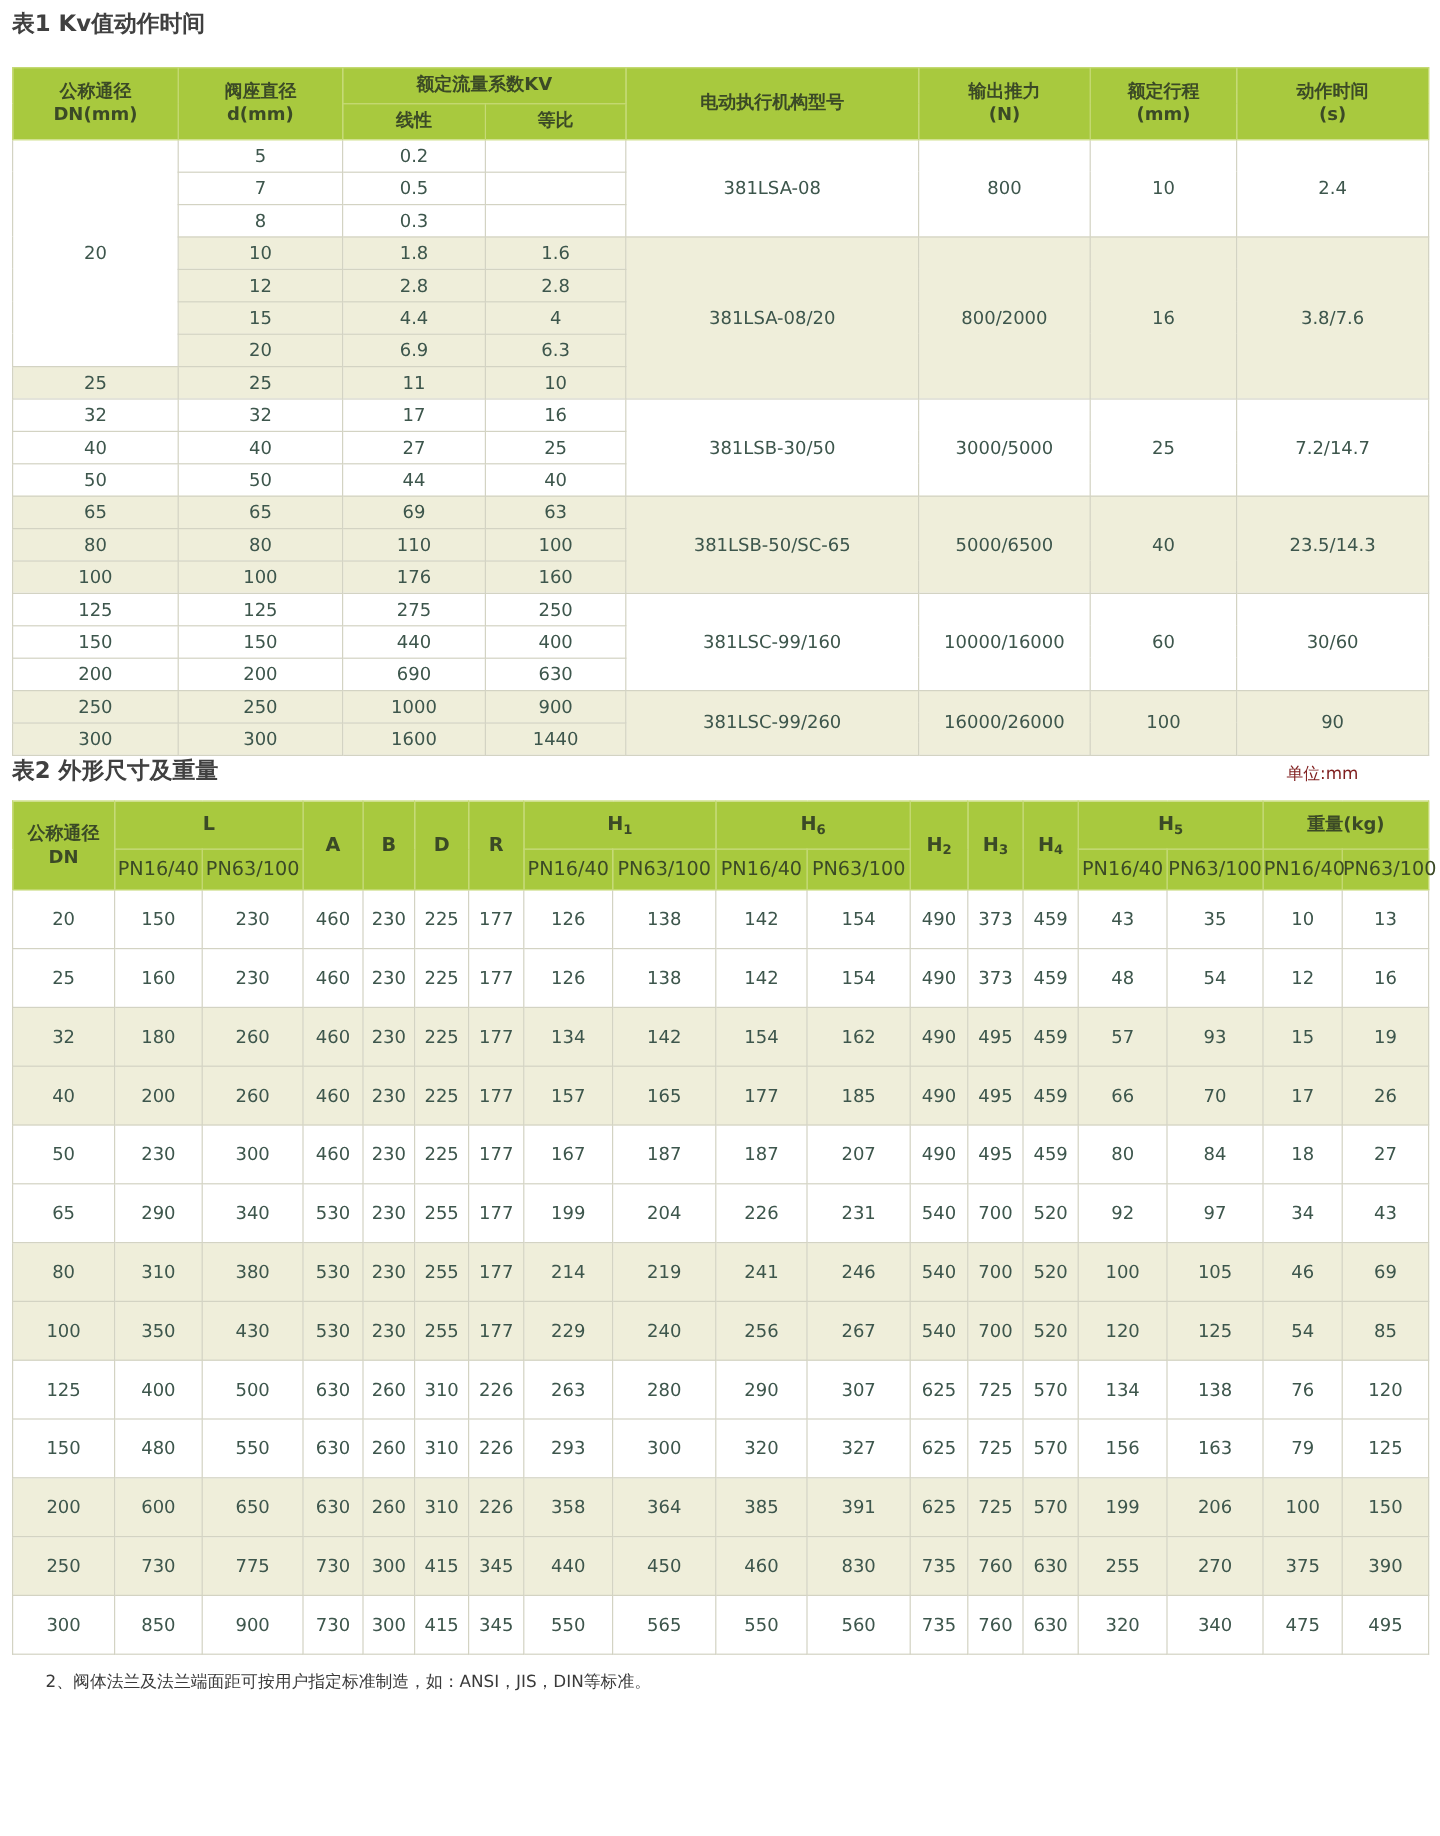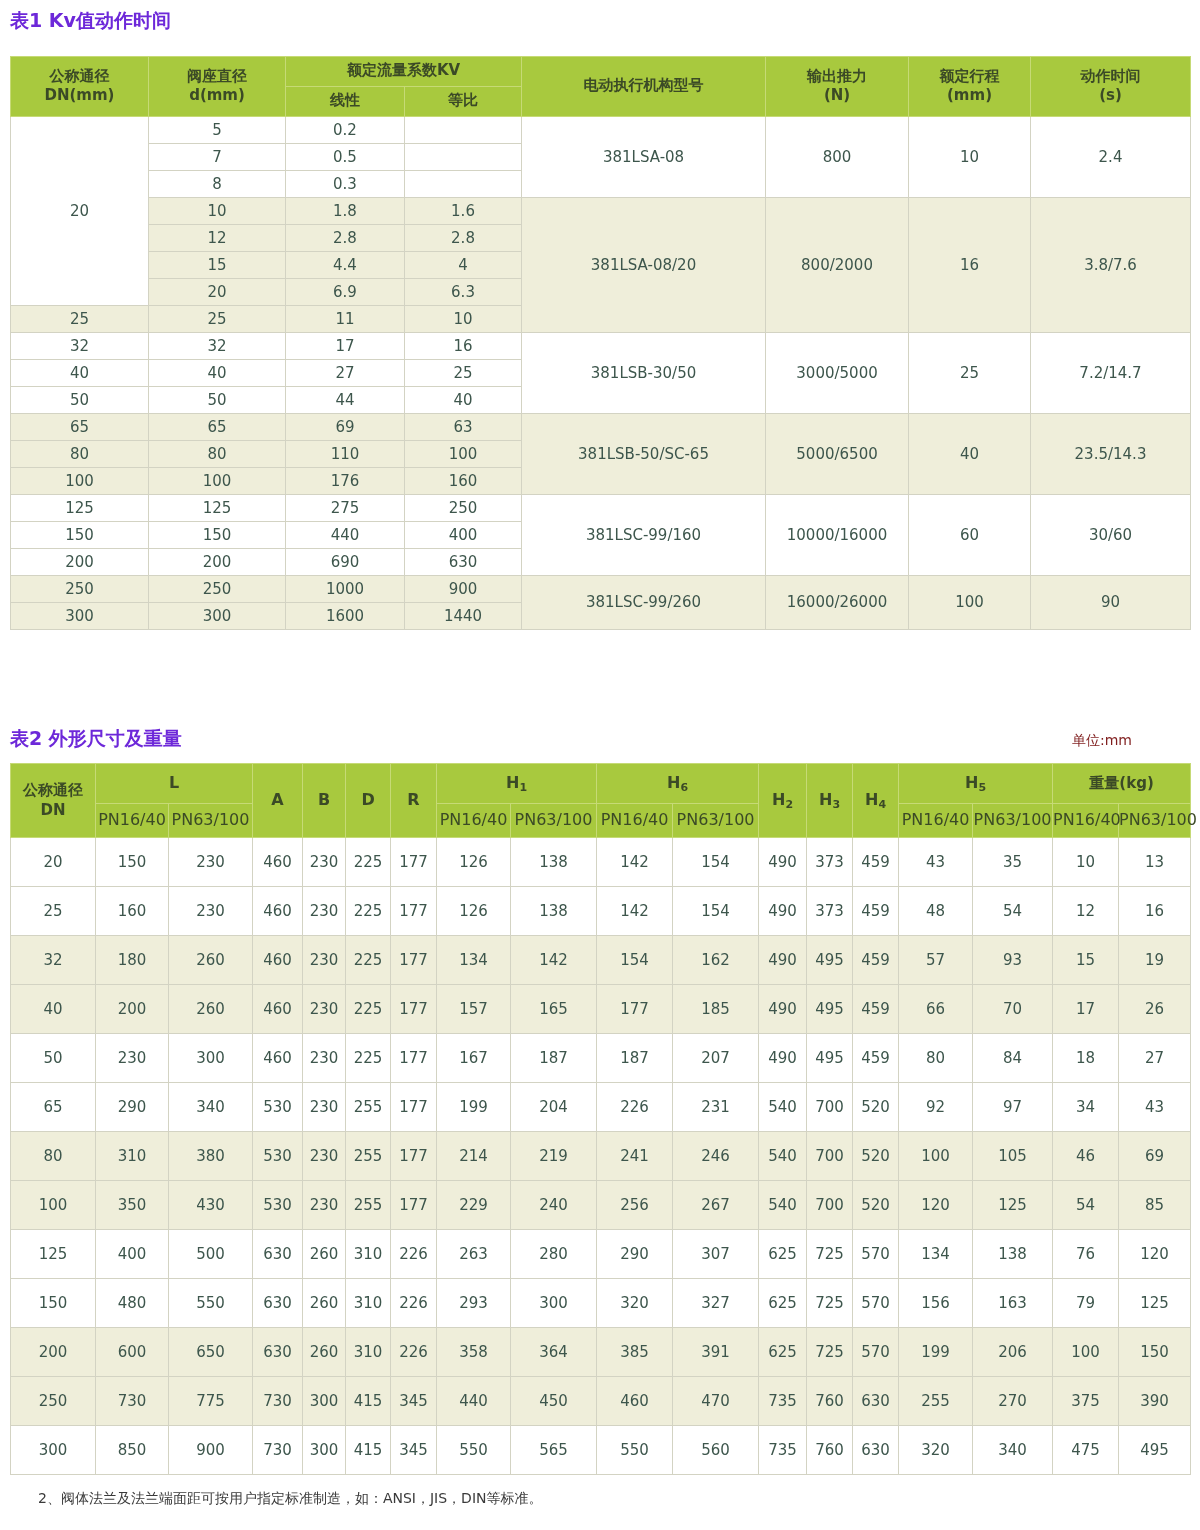--- a/index.html
+++ b/index.html
@@ -1,40 +1,40 @@
 <!DOCTYPE html>
 <html><head>
 <meta charset="utf-8">
 <style>
   html,body { margin:0; padding:0; background:#ffffff; }
   body { font-family:"DejaVu Sans","Liberation Sans",sans-serif; }
   .page { width:1200px; min-height:1530px; box-sizing:border-box; padding:8px 10px 20px 10px; background:#fff; }
 
-  .tbl-title { color:#6d28d9; font-size:19px; font-weight:bold; margin:0; line-height:1.3; }
+  .tbl-title { color:#404040; font-size:19px; font-weight:bold; margin:0; line-height:1.3; }
 
   table.spec { border-collapse:collapse; table-layout:fixed; width:1180px; }
   table.spec th {
     background:#a8c93e; color:#3b4a26; border:1px solid #c6da76;
     font-weight:bold; padding:0; text-align:center; vertical-align:middle;
   }
   table.spec td {
     border:1px solid #d3d3c3; background:#ffffff; color:#3d564c;
     text-align:center; vertical-align:middle; padding:0;
   }
   table.spec td.beige { background:#efeeda; }
   table.spec tbody { border-top:1px solid #9e9e92; border-bottom:1px solid #b4b4a6; }
 
   
   #table1 { margin-top:23px; }
   #table1 thead tr { height:30px; }
   #table1 th { font-size:15px; line-height:1.3; }
   #table1 td { height:26px; font-size:15px; }
 
   
-  .t2-bar { display:flex; justify-content:space-between; align-items:flex-end; margin-top:96px; margin-bottom:13px; }
+  .t2-bar { display:flex; justify-content:space-between; align-items:flex-end; margin-bottom:13px; }
   .unit { font-size:14px; color:#7f1d1d; padding-right:58px; }
   #table2 thead tr:nth-child(1) { height:40px; }
   #table2 thead tr:nth-child(2) { height:34px; }
   #table2 th { font-size:15px; line-height:1.3; }
   #table2 th.latin { font-size:16px; }
   #table2 th.pn { font-size:16px; font-weight:normal; }
   #table2 td { height:48px; font-size:15px; }
   .sub { font-size:11px; vertical-align:-3px; }
 
   .notes { margin-top:11px; font-size:14px; color:#3a3a3a; line-height:1.8; }
@@ -507,21 +507,21 @@
           <td class="beige">250</td>
           <td class="beige">730</td>
           <td class="beige">775</td>
           <td class="beige">730</td>
           <td class="beige">300</td>
           <td class="beige">415</td>
           <td class="beige">345</td>
           <td class="beige">440</td>
           <td class="beige">450</td>
           <td class="beige">460</td>
-          <td class="beige">470</td>
+          <td class="beige">830</td>
           <td class="beige">735</td>
           <td class="beige">760</td>
           <td class="beige">630</td>
           <td class="beige">255</td>
           <td class="beige">270</td>
           <td class="beige">375</td>
           <td class="beige">390</td>
         </tr>
         <tr>
           <td>300</td>

